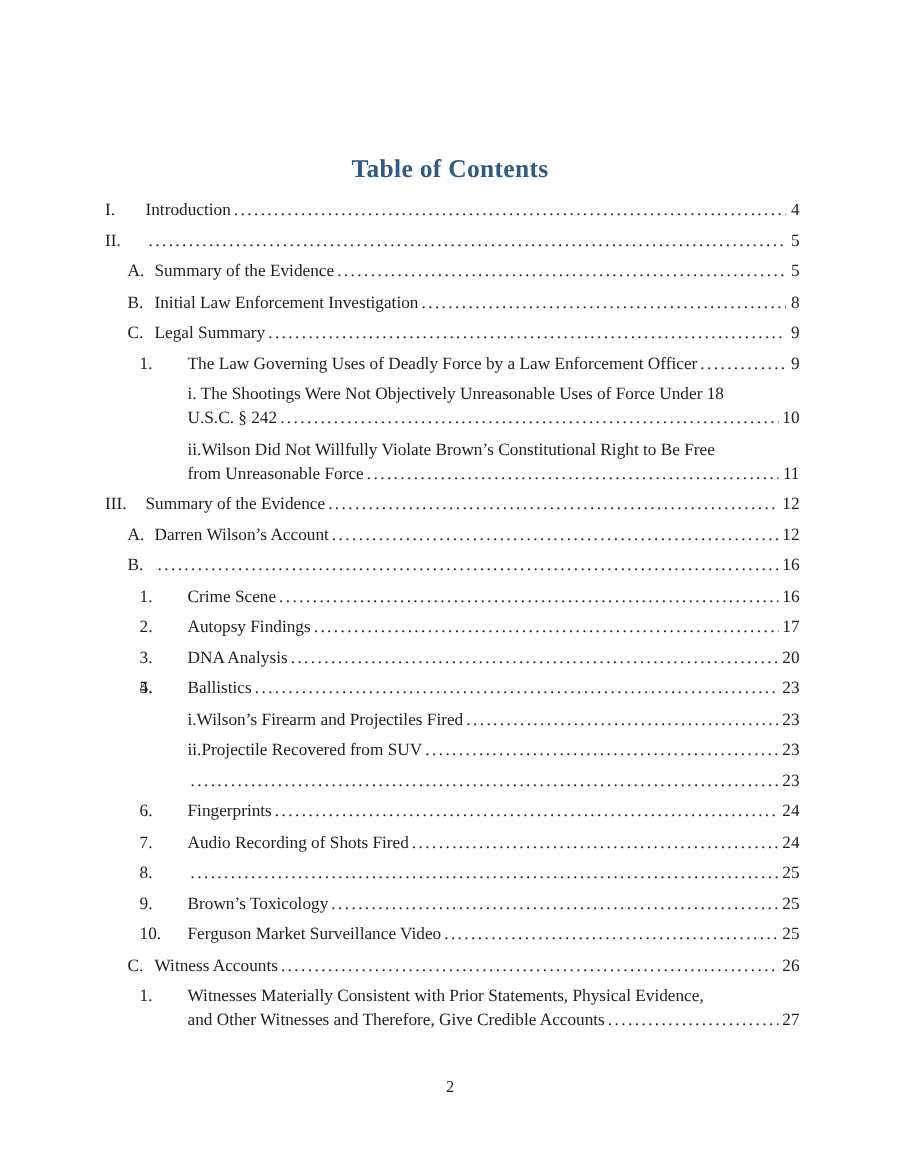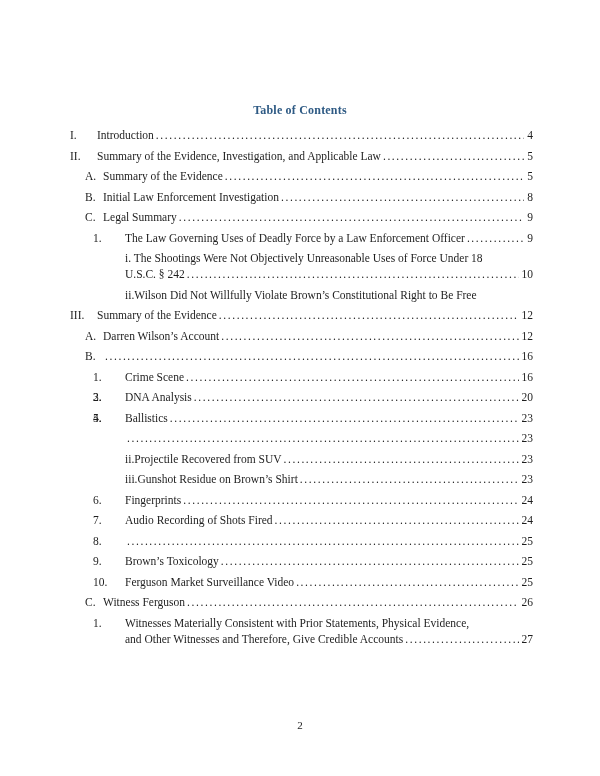--- a/index.html
+++ b/index.html
@@ -14,21 +14,21 @@
   }
   .paper {
     position: relative;
     width: 600px; height: 776px;
     background: #ffffff;
   }
   .toc-title {
     margin: 0 0 9px 0;
     padding-top: 103px;
     text-align: center;
-    font-size: 12px;
+    font-size: 17px;
     font-weight: bold;
     letter-spacing: 0.2px;
   }
   .toc {
     margin-left: 70px;
     margin-right: 67px; 
   }
   .toc-entry {
     position: relative;
     font-size: 11.5px;
@@ -83,21 +83,20 @@
         <span class="toc-label">I.</span>
         <div class="toc-line">
           <span class="toc-text">Introduction</span>
           <span class="dots"></span>
           <span class="toc-page">4</span>
         </div>
       </div>
       <div class="toc-entry lvl0">
         <span class="toc-label">II.</span>
         <div class="toc-line">
-          <span class="toc-text">Summary of the Evidence, Investigation, and Applicable Law</span>
           <span class="dots"></span>
           <span class="toc-page">5</span>
         </div>
       </div>
       <div class="toc-entry lvl1">
         <span class="toc-label">A.</span>
         <div class="toc-line">
           <span class="toc-text">Summary of the Evidence</span>
           <span class="dots"></span>
           <span class="toc-page">5</span>
@@ -133,20 +132,25 @@
         </div>
         <div class="toc-line">
           <span class="toc-text">U.S.C. § 242</span>
           <span class="dots"></span>
           <span class="toc-page">10</span>
         </div>
       </div>
       <div class="toc-entry lvl3">
         <div class="toc-line">
           <span class="toc-text">ii.Wilson Did Not Willfully Violate Brown’s Constitutional Right to Be Free</span>
+        </div>
+        <div class="toc-line">
+          <span class="toc-text">from Unreasonable Force</span>
+          <span class="dots"></span>
+          <span class="toc-page">11</span>
         </div>
       </div>
       <div class="toc-entry lvl0">
         <span class="toc-label">III.</span>
         <div class="toc-line">
           <span class="toc-text">Summary of the Evidence</span>
           <span class="dots"></span>
           <span class="toc-page">12</span>
         </div>
       </div>
@@ -168,20 +172,25 @@
       <div class="toc-entry lvl2">
         <span class="toc-label">1.</span>
         <div class="toc-line">
           <span class="toc-text">Crime Scene</span>
           <span class="dots"></span>
           <span class="toc-page">16</span>
         </div>
       </div>
       <div class="toc-entry lvl2">
         <span class="toc-label">2.</span>
+        <div class="toc-line">
+          <span class="toc-text">Autopsy Findings</span>
+          <span class="dots"></span>
+          <span class="toc-page">17</span>
+        </div>
       </div>
       <div class="toc-entry lvl2">
         <span class="toc-label">3.</span>
         <div class="toc-line">
           <span class="toc-text">DNA Analysis</span>
           <span class="dots"></span>
           <span class="toc-page">20</span>
         </div>
       </div>
       <div class="toc-entry lvl2">
@@ -190,34 +199,34 @@
       <div class="toc-entry lvl2">
         <span class="toc-label">5.</span>
         <div class="toc-line">
           <span class="toc-text">Ballistics</span>
           <span class="dots"></span>
           <span class="toc-page">23</span>
         </div>
       </div>
       <div class="toc-entry lvl3">
         <div class="toc-line">
+          <span class="toc-text">i.Wilson’s Firearm and Projectiles Fired</span>
           <span class="dots"></span>
           <span class="toc-page">23</span>
         </div>
       </div>
       <div class="toc-entry lvl3">
         <div class="toc-line">
           <span class="toc-text">ii.Projectile Recovered from SUV</span>
           <span class="dots"></span>
           <span class="toc-page">23</span>
         </div>
       </div>
       <div class="toc-entry lvl3">
         <div class="toc-line">
-          <span class="toc-text">iii.Gunshot Residue on Brown’s Shirt</span>
           <span class="dots"></span>
           <span class="toc-page">23</span>
         </div>
       </div>
       <div class="toc-entry lvl2">
         <span class="toc-label">6.</span>
         <div class="toc-line">
           <span class="toc-text">Fingerprints</span>
           <span class="dots"></span>
           <span class="toc-page">24</span>
@@ -250,21 +259,21 @@
         <span class="toc-label">10.</span>
         <div class="toc-line">
           <span class="toc-text">Ferguson Market Surveillance Video</span>
           <span class="dots"></span>
           <span class="toc-page">25</span>
         </div>
       </div>
       <div class="toc-entry lvl1">
         <span class="toc-label">C.</span>
         <div class="toc-line">
-          <span class="toc-text">Witness Ferguson</span>
+          <span class="toc-text">Witness Accounts</span>
           <span class="dots"></span>
           <span class="toc-page">26</span>
         </div>
       </div>
       <div class="toc-entry lvl2">
         <span class="toc-label">1.</span>
         <div class="toc-line">
           <span class="toc-text">Witnesses Materially Consistent with Prior Statements, Physical Evidence,</span>
         </div>
         <div class="toc-line">

